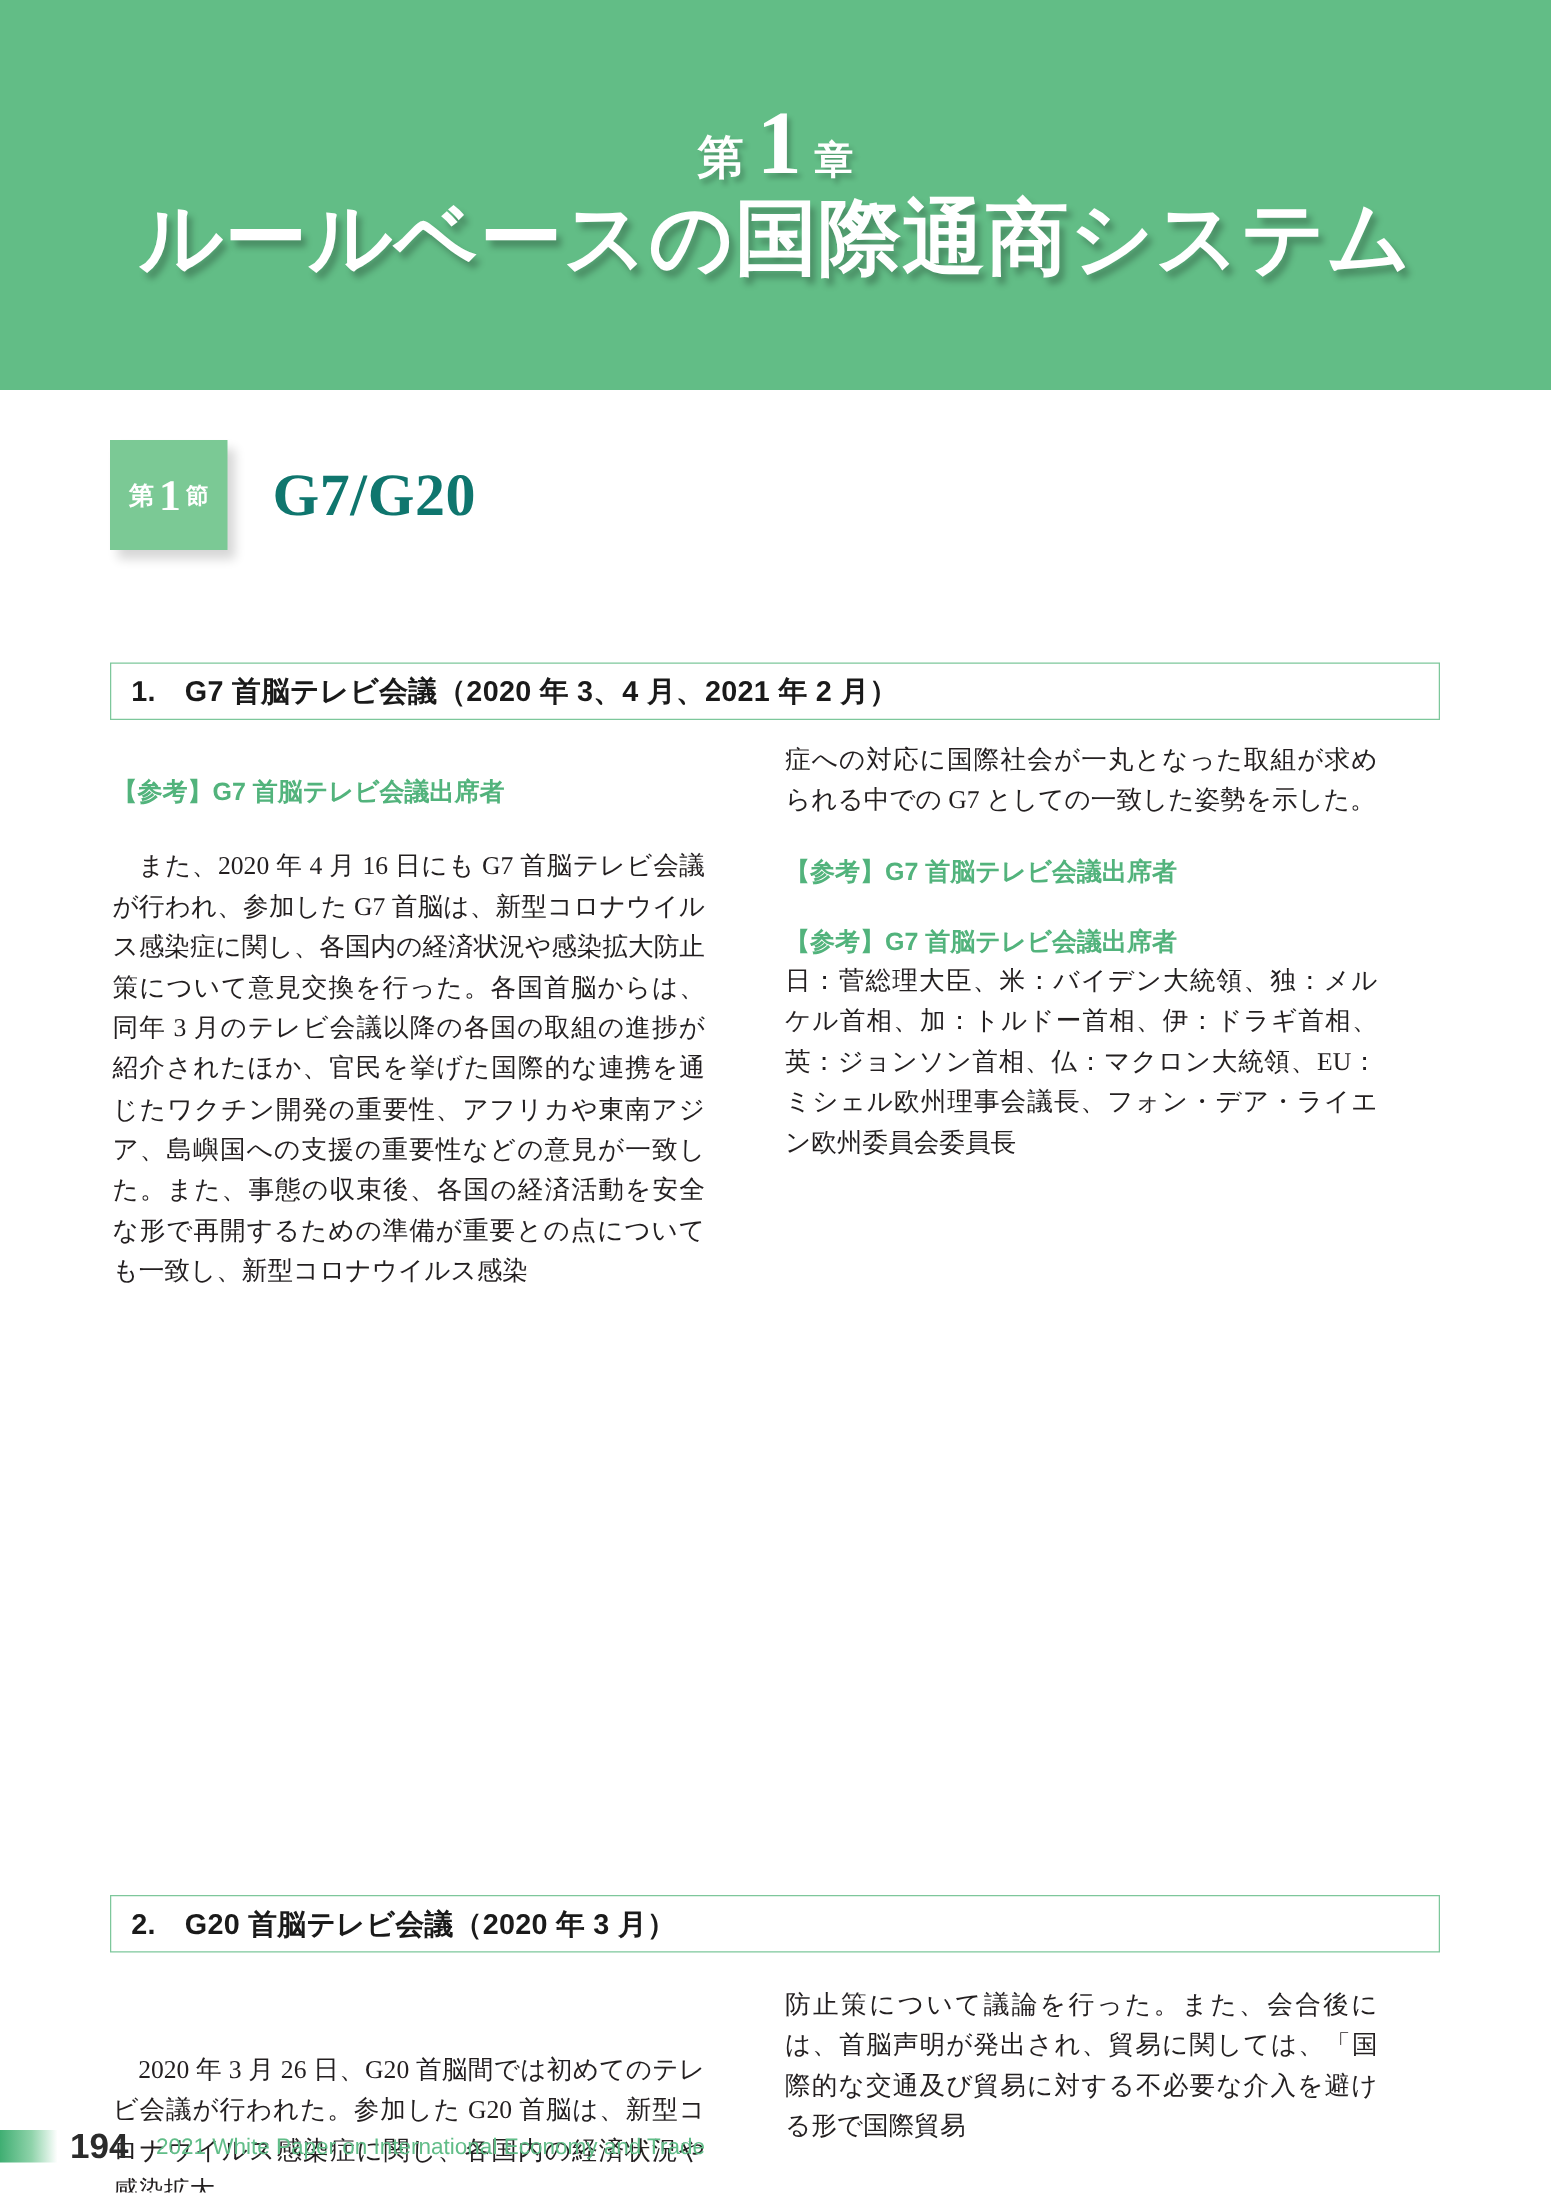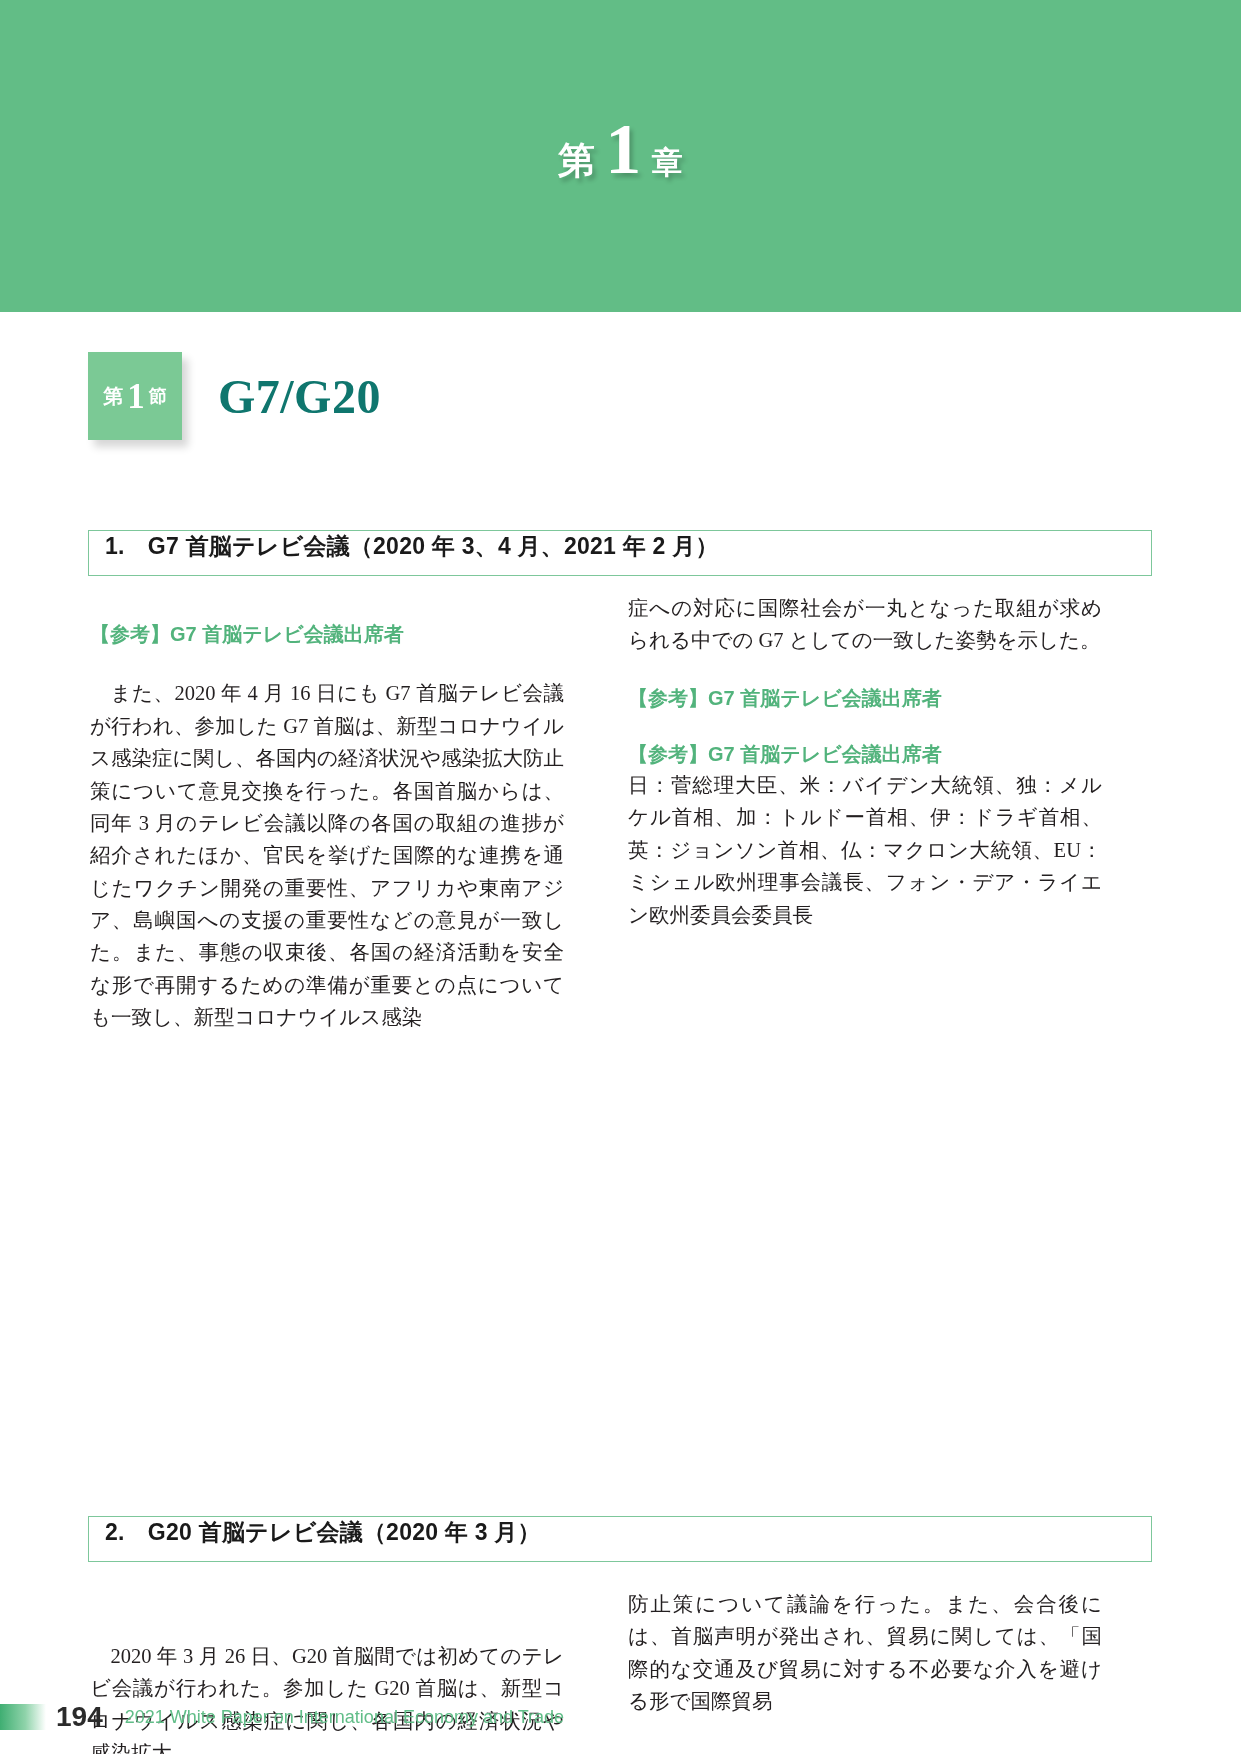--- a/index.html
+++ b/index.html
@@ -99,21 +99,21 @@
 
   
   .head-box {
     position: absolute;
     left: 88px;
     width: 1064px;
     height: 46px;
     border: 1px solid #7dc79b;
     box-sizing: border-box;
     display: flex;
-    align-items: flex-start;
+    align-items: center;
   }
   .head-box .hb-text {
     padding-left: 16px;
     font-size: 23px;
     font-weight: 700;
     letter-spacing: 0.01em;
     color: #1a1a1a;
     font-family: "Liberation Sans", "DejaVu Sans", sans-serif;
   }
   #head-box-1 { top: 530px; }
@@ -178,20 +178,21 @@
 </style>
 </head>
 <body>
 
 <div class="chapter-banner">
   <div class="chapter-kicker">
     <span class="k-dai">第</span>
     <span class="k-num">1</span>
     <span class="k-sho">章</span>
   </div>
+  <div class="chapter-title">ルールベースの国際通商システム</div>
 </div>
 
 <div class="section-head">
   <div class="section-badge">
     <span class="b-dai">第</span>
     <span class="b-num">1</span>
     <span class="b-setsu">節</span>
   </div>
   <div class="section-title">G7/G20</div>
 </div>

